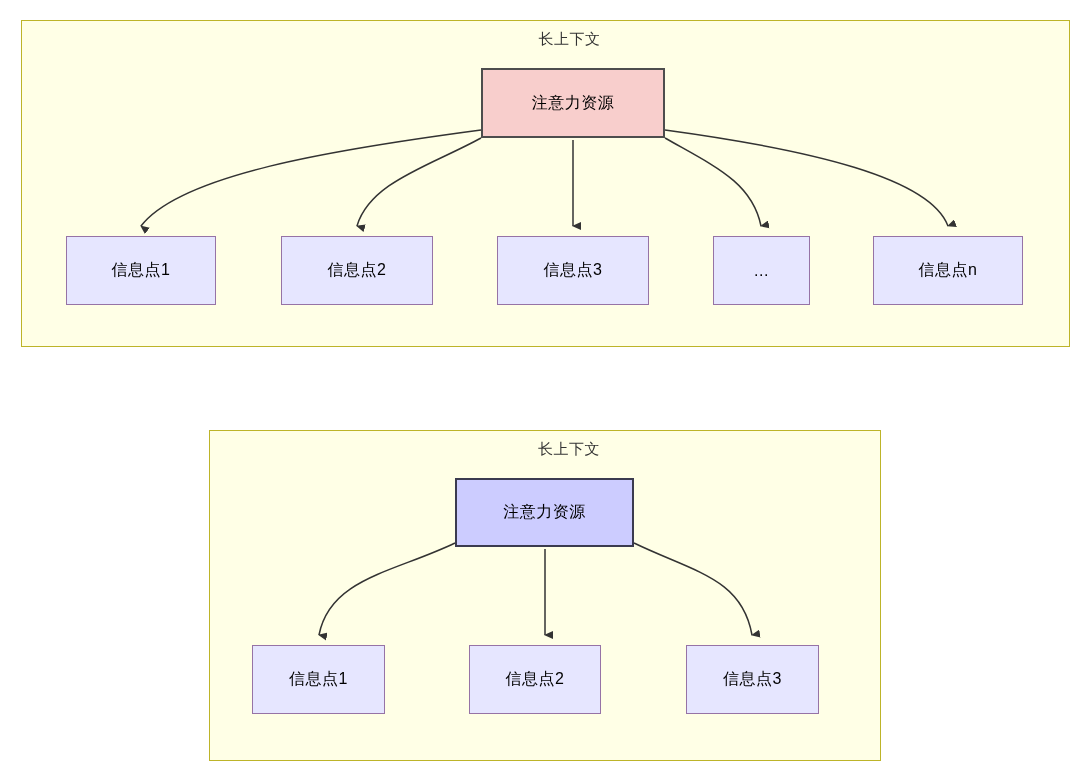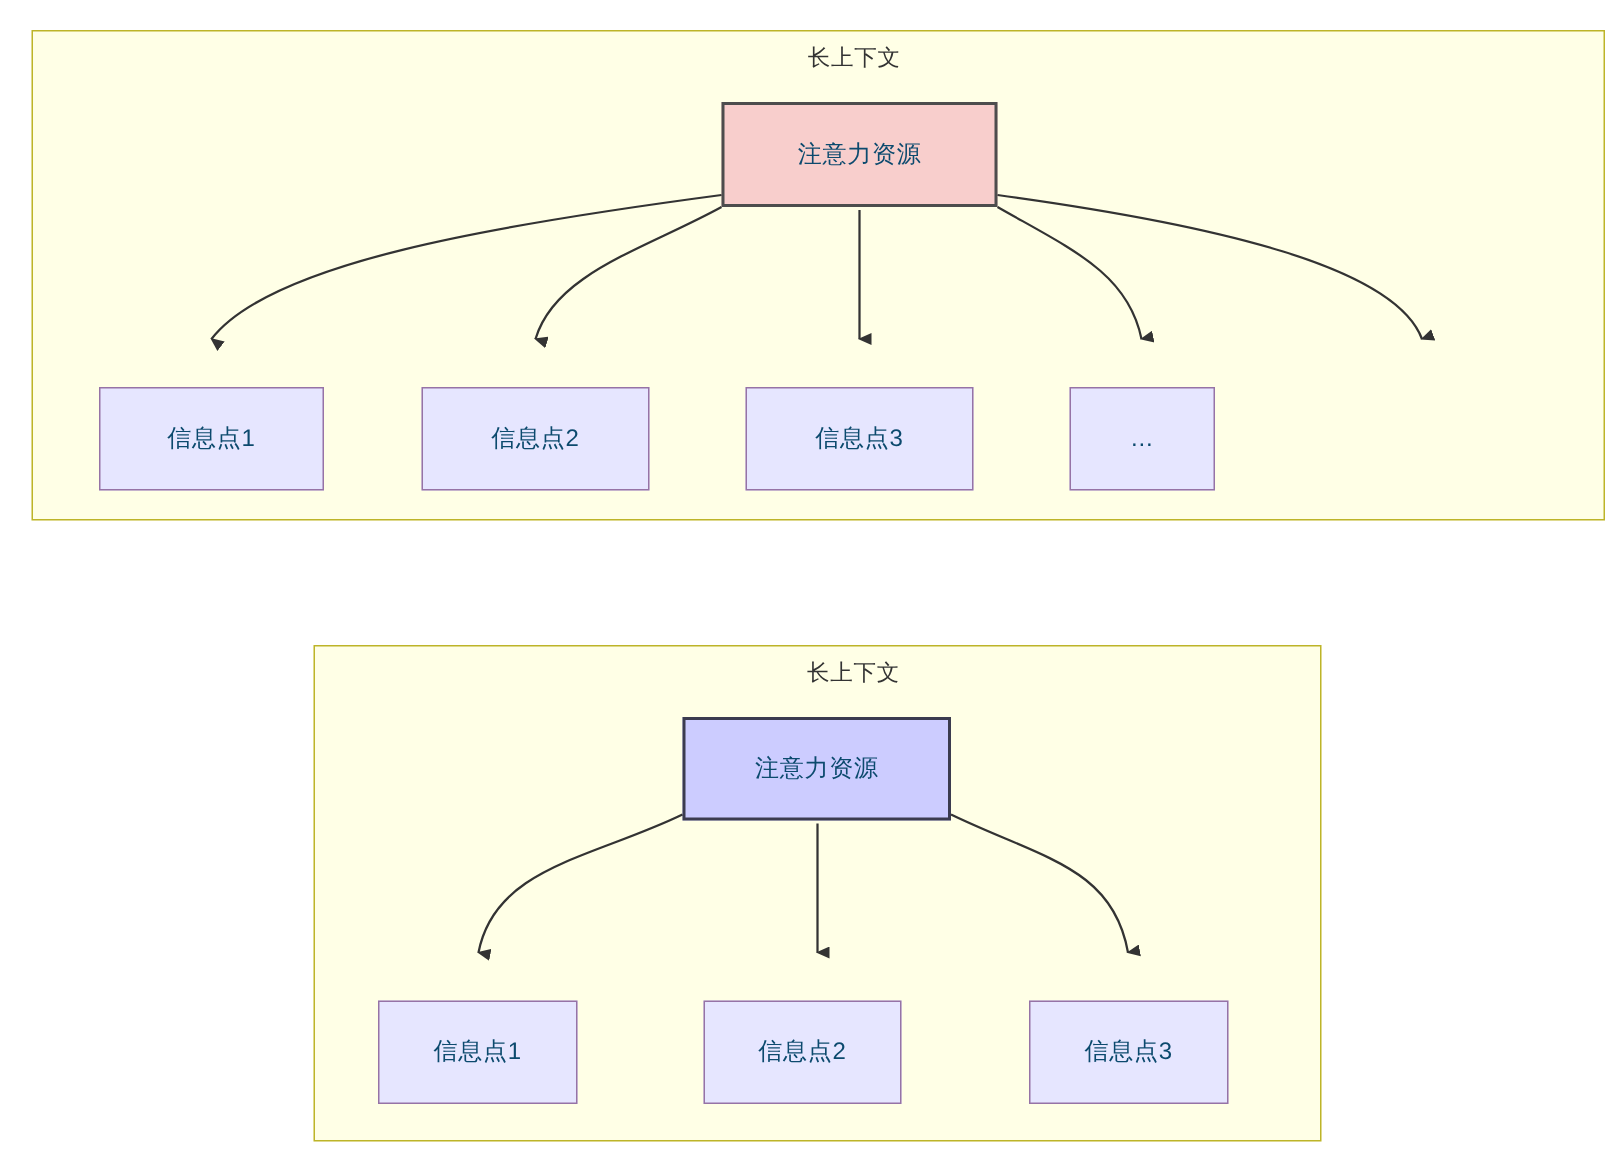--- a/index.html
+++ b/index.html
@@ -39,35 +39,34 @@
     letter-spacing: 0.5px;
     padding-left: 24px;
   }
   .node {
     position: absolute;
     box-sizing: border-box;
     display: flex;
     align-items: center;
     justify-content: center;
     font-size: 16px;
-    color: #0c4a6e;
+    color: #000000;
     letter-spacing: 0.5px;
   }
   .node-attention-long {
     background: #f8cecc;
     border: 2px solid #4d4d4d;
   }
   .node-attention-short {
     background: #ccccff;
     border: 2px solid #3b3b4f;
   }
   .node-info {
     background: #e6e6ff;
     border: 1.4px solid #9673a6;
-    margin-top: 22px;
   }
   .edge-layer {
     position: absolute;
     left: 0;
     top: 0;
     width: 1080px;
     height: 774px;
     pointer-events: none;
   }
   .edge-path {
@@ -84,20 +83,21 @@
   <div class="group-box" id="group-long" style="left:21px; top:20px; width:1049px; height:327px;">
     <div class="group-title">长上下文</div>
   </div>
 
   <div class="node node-attention-long" style="left:481px; top:68px; width:184px; height:70px;">注意力资源</div>
 
   <div class="node node-info" style="left:66px; top:236px; width:150px; height:69px;">信息点1</div>
   <div class="node node-info" style="left:281px; top:236px; width:152px; height:69px;">信息点2</div>
   <div class="node node-info" style="left:497px; top:236px; width:152px; height:69px;">信息点3</div>
   <div class="node node-info" style="left:713px; top:236px; width:97px; height:69px;">...</div>
+  <div class="node node-info" style="left:873px; top:236px; width:150px; height:69px;">信息点n</div>
 
   <div class="group-box" id="group-short" style="left:209px; top:430px; width:672px; height:331px;">
     <div class="group-title">长上下文</div>
   </div>
 
   <div class="node node-attention-short" style="left:455px; top:478px; width:179px; height:69px;">注意力资源</div>
 
   <div class="node node-info" style="left:252px; top:645px; width:133px; height:69px;">信息点1</div>
   <div class="node node-info" style="left:469px; top:645px; width:132px; height:69px;">信息点2</div>
   <div class="node node-info" style="left:686px; top:645px; width:133px; height:69px;">信息点3</div>

